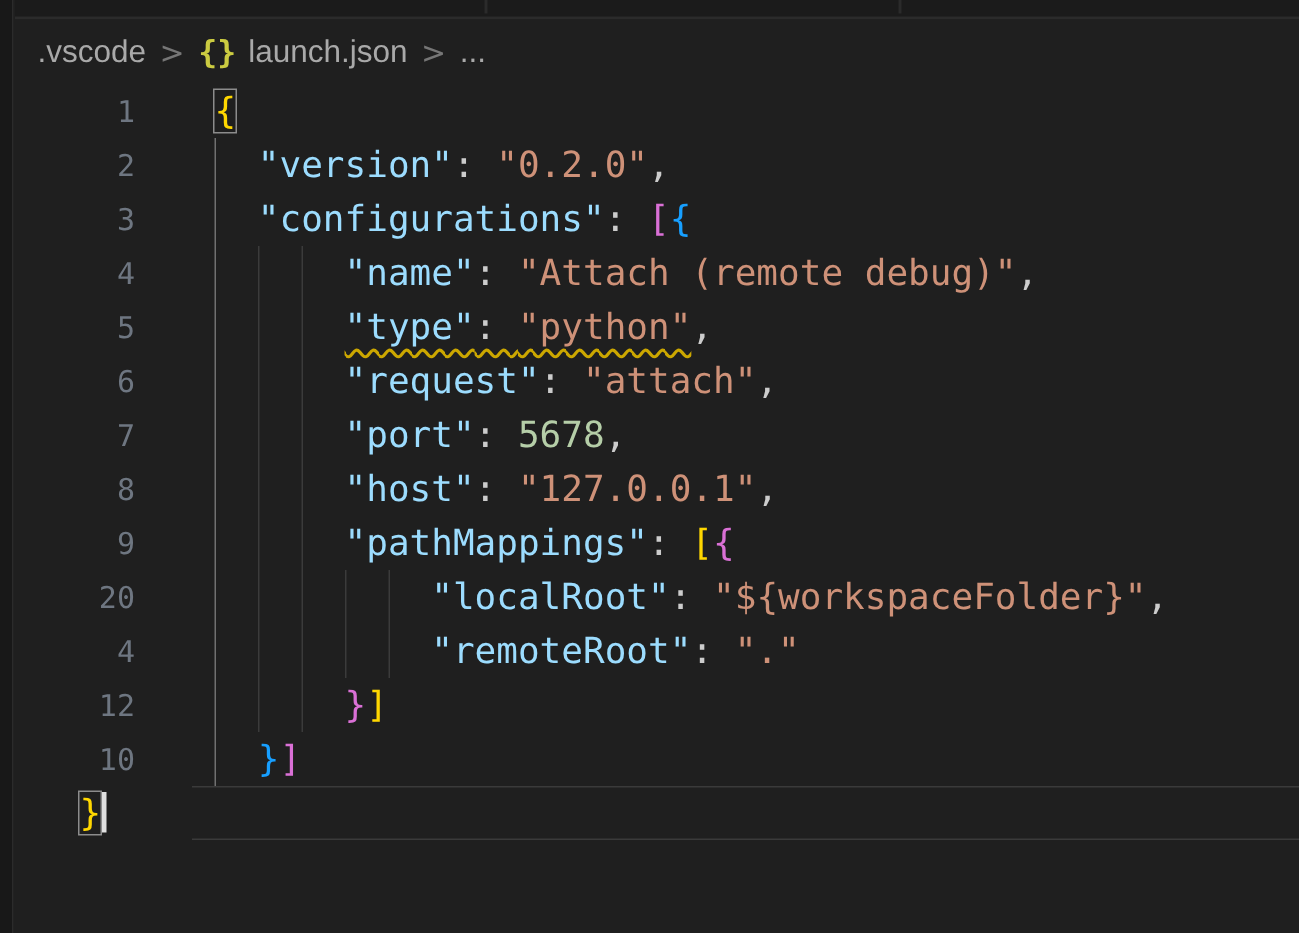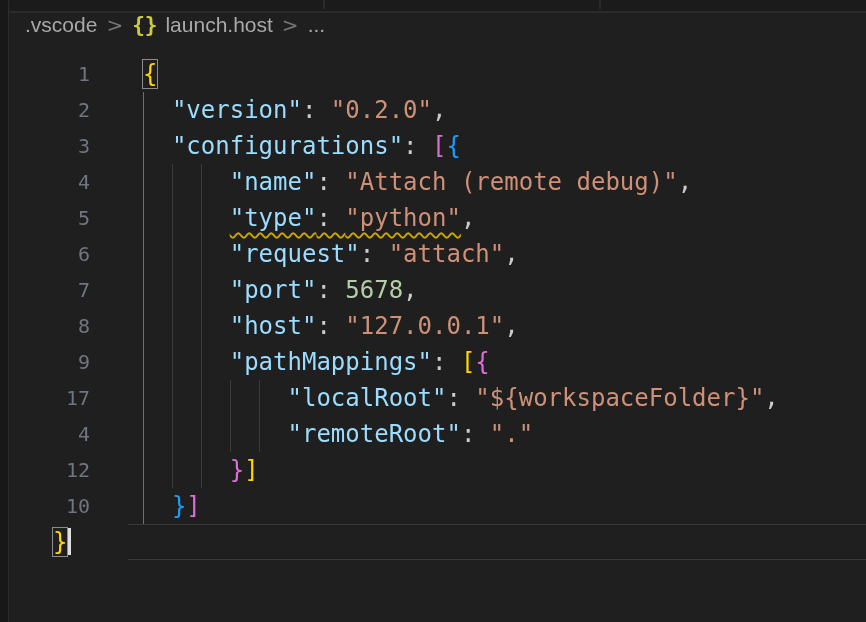--- a/index.html
+++ b/index.html
@@ -18,21 +18,21 @@
   .tab-strip {
     position:absolute; left:10px; top:0; right:0; height:13px;
     background:#1b1b1b; border-bottom:2px solid #2b2b2b;
   }
   .tab-strip .tab-divider {
     position:absolute; top:0; bottom:2px; width:2px; background:#2b2b2b;
   }
   
   .breadcrumb {
     position:absolute; left:10px; top:13px; right:0; height:43px;
-    display:flex; align-items:flex-start; padding-left:15px;
+    display:flex; align-items:center; padding-left:15px;
     font-family:"Liberation Sans", sans-serif; font-size:21px; color:#a9a9a9;
     background:#1f1f1f;
   }
   .breadcrumb .crumb { cursor:pointer; }
   .breadcrumb .chev {
     color:#767676; padding:0 9px; font-size:20px;
     font-family:"DejaVu Sans", sans-serif;
   }
   .breadcrumb .braces-icon {
     font-family:"DejaVu Sans Mono", monospace; color:#cbcb41;
@@ -76,21 +76,21 @@
 
 <div class="tab-strip">
     <div class="tab-divider" style="left: 313px;"></div>
     <div class="tab-divider" style="left: 589px;"></div>
   </div>
 
 <div class="breadcrumb">
   <span class="crumb">.vscode</span>
   <span class="chev">&gt;</span>
   <span class="braces-icon">{}</span>
-  <span class="crumb">launch.host</span>
+  <span class="crumb">launch.json</span>
   <span class="chev">&gt;</span>
   <span class="crumb">...</span>
 </div>
 
 <div class="editor" id="editor">
     <div class="line-row">
       <div class="gutter-num">1</div>
       <div class="code" style="padding-left: 0px;"><span class="tok bracket-box" style="color: rgb(255, 215, 0);">{</span></div>
     </div>
     <div class="line-row">
@@ -119,21 +119,21 @@
     </div>
     <div class="line-row">
       <div class="gutter-num">8</div>
       <div class="code" style="padding-left: 86.7px;"><span class="guide active" style="left: 0px;"></span><span class="guide" style="left: 28.9px;"></span><span class="guide" style="left: 57.8px;"></span><span class="tok" style="color: rgb(156, 220, 254);">"host"</span><span class="tok" style="color: rgb(204, 204, 204);">: </span><span class="tok" style="color: rgb(206, 145, 120);">"127.0.0.1"</span><span class="tok" style="color: rgb(204, 204, 204);">,</span></div>
     </div>
     <div class="line-row">
       <div class="gutter-num">9</div>
       <div class="code" style="padding-left: 86.7px;"><span class="guide active" style="left: 0px;"></span><span class="guide" style="left: 28.9px;"></span><span class="guide" style="left: 57.8px;"></span><span class="tok" style="color: rgb(156, 220, 254);">"pathMappings"</span><span class="tok" style="color: rgb(204, 204, 204);">: </span><span class="tok" style="color: rgb(255, 215, 0);">[</span><span class="tok" style="color: rgb(218, 112, 214);">{</span></div>
     </div>
     <div class="line-row">
-      <div class="gutter-num">17</div>
+      <div class="gutter-num">20</div>
       <div class="code" style="padding-left: 144.5px;"><span class="guide active" style="left: 0px;"></span><span class="guide" style="left: 28.9px;"></span><span class="guide" style="left: 57.8px;"></span><span class="guide" style="left: 86.7px;"></span><span class="guide" style="left: 115.6px;"></span><span class="tok" style="color: rgb(156, 220, 254);">"localRoot"</span><span class="tok" style="color: rgb(204, 204, 204);">: </span><span class="tok" style="color: rgb(206, 145, 120);">"${workspaceFolder}"</span><span class="tok" style="color: rgb(204, 204, 204);">,</span></div>
     </div>
     <div class="line-row">
       <div class="gutter-num">4</div>
       <div class="code" style="padding-left: 144.5px;"><span class="guide active" style="left: 0px;"></span><span class="guide" style="left: 28.9px;"></span><span class="guide" style="left: 57.8px;"></span><span class="guide" style="left: 86.7px;"></span><span class="guide" style="left: 115.6px;"></span><span class="tok" style="color: rgb(156, 220, 254);">"remoteRoot"</span><span class="tok" style="color: rgb(204, 204, 204);">: </span><span class="tok" style="color: rgb(206, 145, 120);">"."</span></div>
     </div>
     <div class="line-row">
       <div class="gutter-num">12</div>
       <div class="code" style="padding-left: 86.7px;"><span class="guide active" style="left: 0px;"></span><span class="guide" style="left: 28.9px;"></span><span class="guide" style="left: 57.8px;"></span><span class="tok" style="color: rgb(218, 112, 214);">}</span><span class="tok" style="color: rgb(255, 215, 0);">]</span></div>
     </div>

